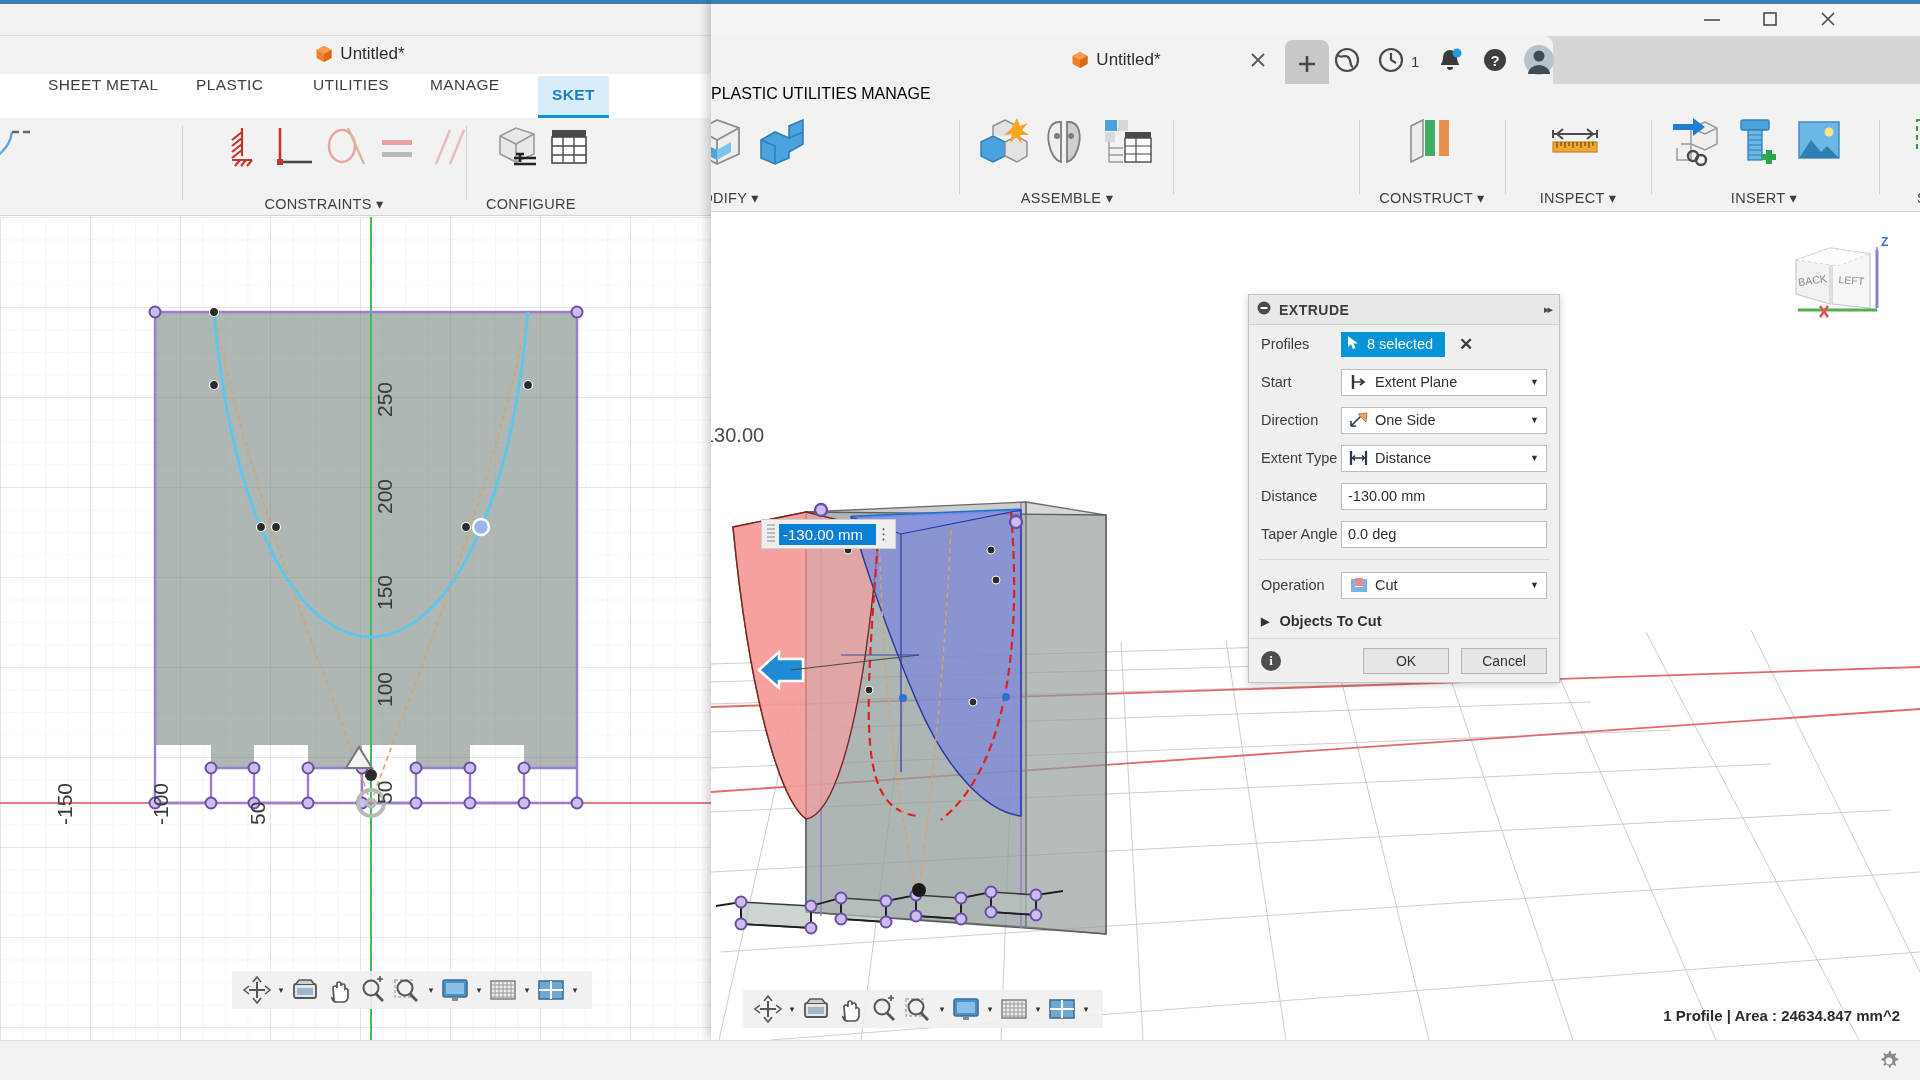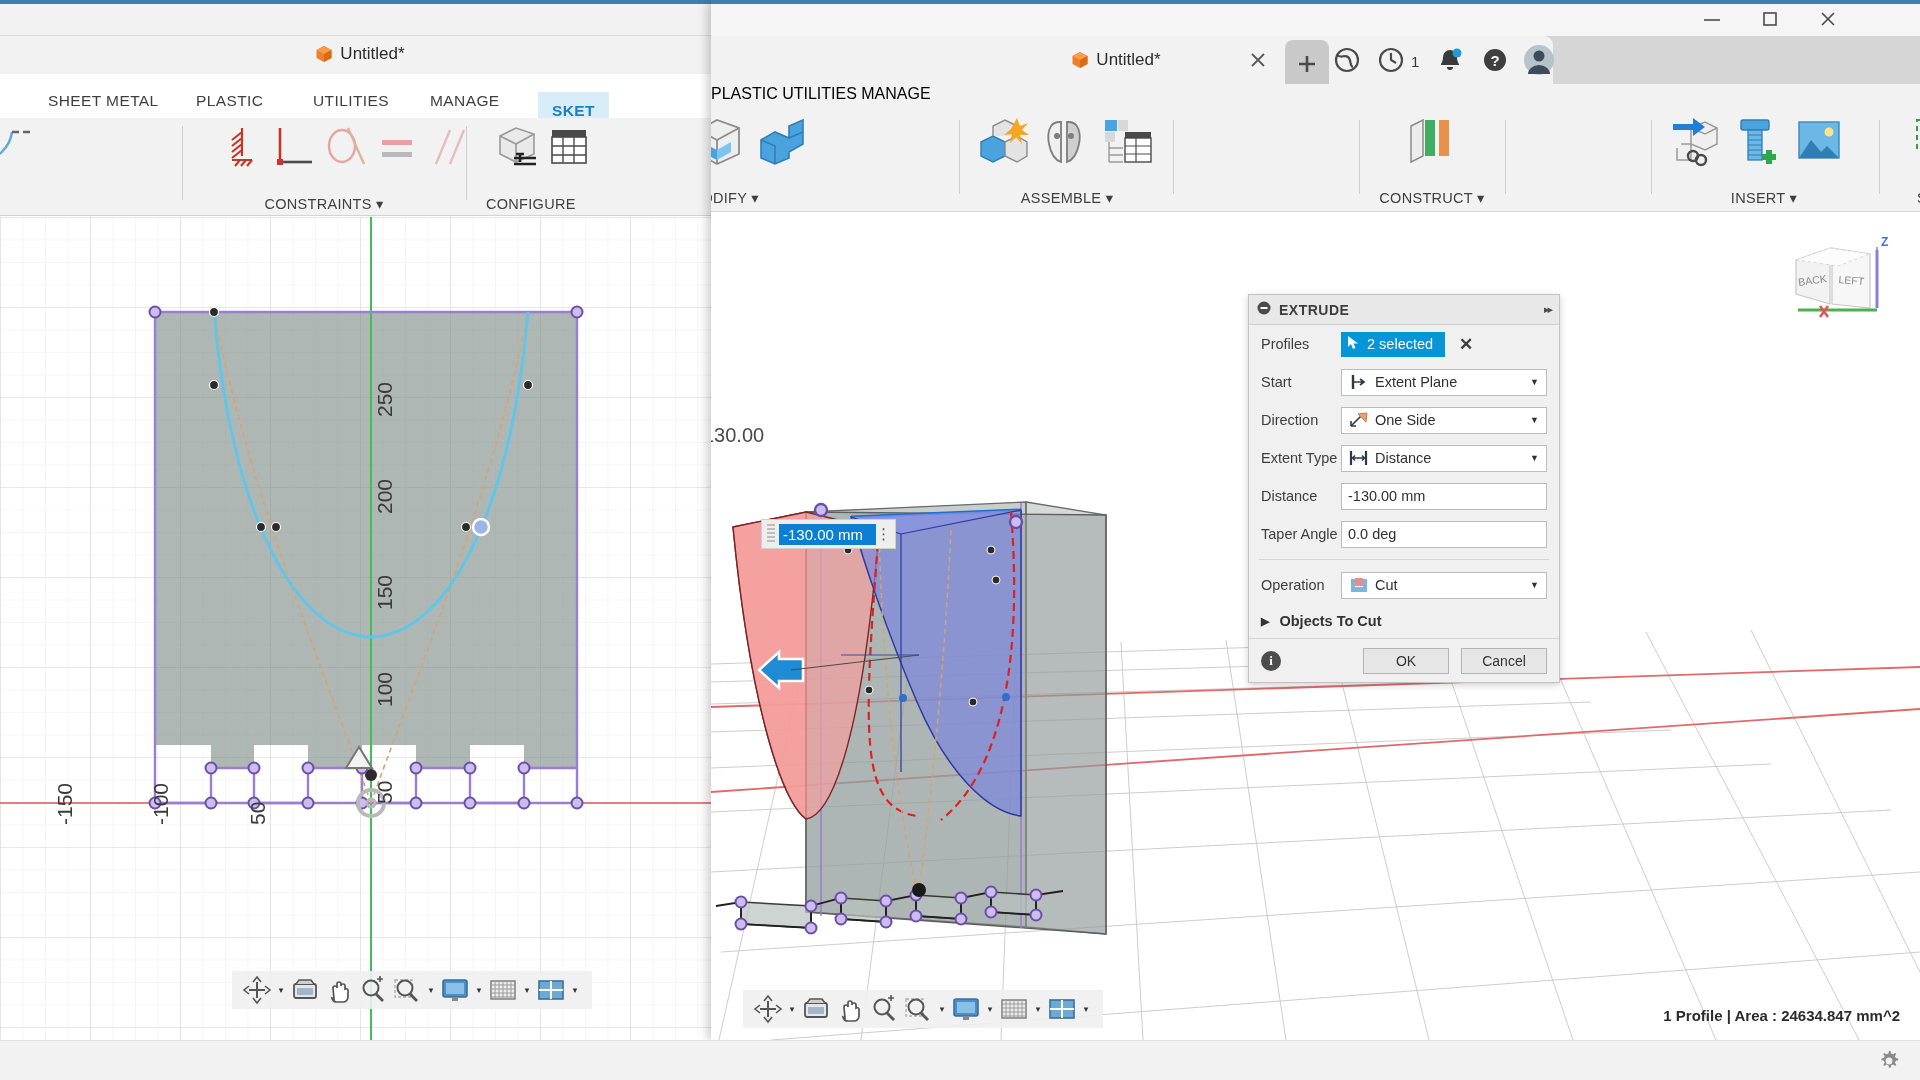--- a/index.html
+++ b/index.html
@@ -10,21 +10,21 @@
   #bg-window { position:absolute; left:0; top:0; width:720px; height:1040px;
     background:#ffffff; overflow:hidden; }
   #bg-topstrip { position:absolute; left:0; top:0; width:720px; height:36px;
     background:#f2f2f2; border-bottom:1px solid #dcdcdc; }
   #bg-topstrip:after{content:"";position:absolute;left:0;top:0;width:720px;height:4px;background:#3c7fb1;}
   #bg-titlerow { position:absolute; left:0; top:36px; width:720px; height:38px; background:#f2f2f2; }
   #bg-doctitle { position:absolute; left:0; top:44px; width:720px; text-align:center;
     font-size:17px; color:#2b2b2b; }
   .doc-cube { display:inline-block; width:18px; height:18px; vertical-align:-4px; margin-right:7px; }
 
-  #bg-tabs { position:absolute; left:0; top:88px; width:720px; height:30px; }
+  #bg-tabs { position:absolute; left:0; top:72px; width:720px; height:30px; }
   #bg-tabs .tb { position:absolute; font-size:15.5px; color:#3f3f3f; letter-spacing:.4px; top:4px;}
   #bg-tab-active { position:absolute; top:-6px; height:42px; background:#d9edf9; color:#1b7fc4 !important;
     font-weight:600; padding:10px 14px 0 14px; border-bottom:3px solid #0696d7; }
 
   #bg-ribbon { position:absolute; left:0; top:118px; width:720px; height:98px;
     background:#f2f2f2; border-bottom:1px solid #d3d3d3;}
   .ribgroup { position:absolute; top:0; height:98px; }
   .ribgroup .glabel { position:absolute; bottom:4px; width:100%; text-align:center;
     font-size:14.5px; color:#3f3f3f; letter-spacing:.3px;}
   .ribsep { position:absolute; top:8px; width:1px; height:74px; background:#d0d0d0; }
@@ -818,20 +818,34 @@
         <svg width="56" height="58" viewBox="0 0 56 58">
           <path d="M10 12 L22 6 L22 42 L10 48 Z" fill="#ececec" stroke="#8c8c8c" stroke-width="1.5"></path>
           <path d="M24 6 L34 6 L34 42 L24 42 Z" fill="#3fae62"></path>
           <path d="M38 6 L48 6 L48 42 L38 42 Z" fill="#e8914b"></path>
         </svg>
       </div>
       <div class="glabel"><span>CONSTRUCT</span> ▾</div>
     </div>
     <div class="ribsep" style="left:794px"></div>
 
+    <div class="ribgroup" style="left:802px;width:130px">
+      <div class="ricon" style="left:34px;width:56px;height:58px;top:8px">
+        <svg width="56" height="58" viewBox="0 0 56 58">
+          <path d="M6 14 L50 14 M6 10 L6 18 M50 10 L50 18" stroke="#4a4a4a" stroke-width="2"></path>
+          <path d="M10 14 L16 9 M10 14 L16 19" stroke="#4a4a4a" stroke-width="2" fill="none"></path>
+          <path d="M46 14 L40 9 M46 14 L40 19" stroke="#4a4a4a" stroke-width="2" fill="none"></path>
+          <rect x="6" y="22" width="44" height="10" fill="#f0a830" stroke="#c2851f" stroke-width="1.2"></rect>
+          <g stroke="#6a4a10" stroke-width="1.2">
+            <path d="M10 22 L10 28 M14 22 L14 26 M18 22 L18 28 M22 22 L22 26 M26 22 L26 28 M30 22 L30 26 M34 22 L34 28 M38 22 L38 26 M42 22 L42 28 M46 22 L46 26"></path>
+          </g>
+        </svg>
+      </div>
+      <div class="glabel"><span>INSPECT</span> ▾</div>
+    </div>
     <div class="ribsep" style="left:940px"></div>
 
     <div class="ribgroup" style="left:948px;width:210px">
       <div class="ricon" style="left:8px;width:56px;height:58px;top:2px">
         <svg width="56" height="58" viewBox="0 0 56 58">
           <path d="M24 14 L38 8 L50 14 L50 30 L38 36 L24 30 Z" fill="#efefef" stroke="#9a9a9a" stroke-width="1.5"></path>
           <path d="M24 14 L38 20 L50 14" fill="none" stroke="#9a9a9a" stroke-width="1.5"></path>
           <path d="M6 10 L26 10 L26 4 L38 13 L26 22 L26 16 L6 16 Z" fill="#1e7fd4"></path>
           <path d="M14 30 L24 30 L24 46 L10 46 L10 34" fill="#f0f0f0" stroke="#9a9a9a" stroke-width="1.5"></path>
           <circle cx="26" cy="42" r="5" fill="none" stroke="#4a4a4a" stroke-width="2.4"></circle>
@@ -1014,21 +1028,21 @@
 
       <div class="ext-row">
         <div class="ext-lbl">Profiles</div>
         <div class="ext-ctl" style="display:flex;align-items:center">
           <span id="profchip">
             <span style="margin-right:7px">
               <svg width="13" height="15" viewBox="0 0 13 15">
                   <path d="M1 1 L1 12 L4 9 L6 14 L8.5 13 L6.5 8.5 L11 8.5 Z" fill="#ffffff"></path>
                 </svg>
             </span>
-            <span>2 selected</span>
+            <span>8 selected</span>
           </span>
           <span id="profclose">✕</span>
         </div>
       </div>
 
       <div class="ext-row">
         <div class="ext-lbl">Start</div>
         <div class="ext-ctl">
             <div class="ext-field">
           <span class="fico">

